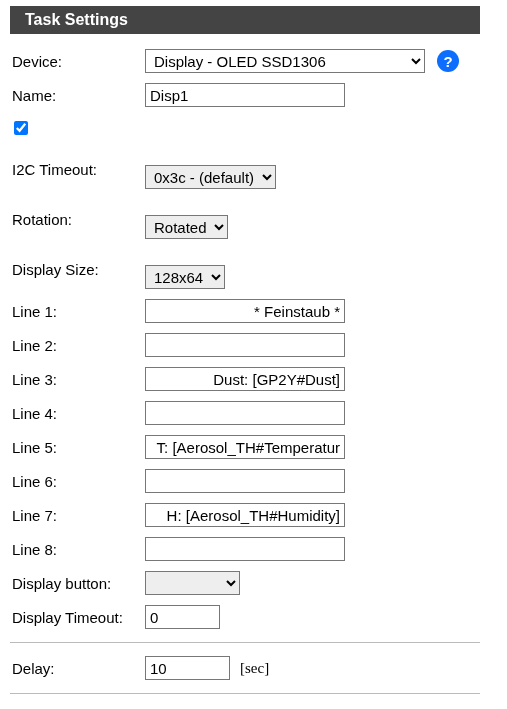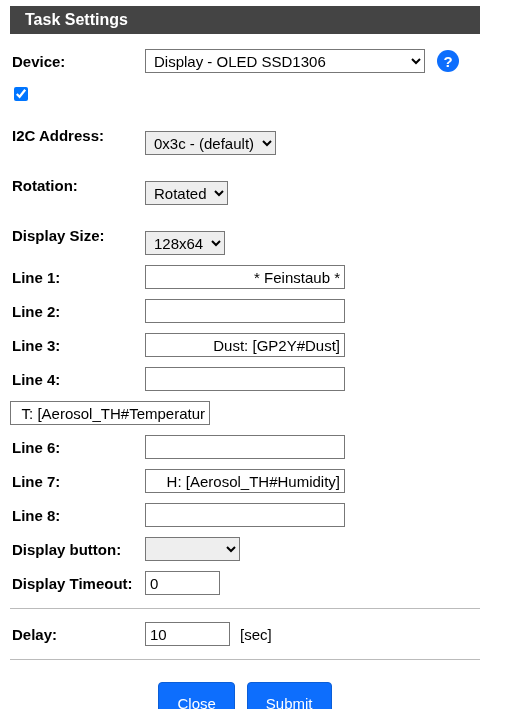--- a/index.html
+++ b/index.html
@@ -29,21 +29,20 @@
   .row {
     display: flex;
     align-items: center;
     padding: 5px 0;
     min-height: 32px;
   }
   .label {
     width: 135px;
     flex: 0 0 135px;
     padding-left: 2px;
-    font-weight: bold;
   }
   .control {
     flex: 1;
     display: flex;
     align-items: center;
     gap: 6px;
   }
   select, input[type="text"] {
     font-family: Arial, Helvetica, sans-serif;
     font-size: 15px;
@@ -90,20 +89,21 @@
     background: #0d6efd;
     color: #fff;
     border: 1px solid #0b5ed7;
     border-radius: 4px;
     padding: 12px 18px;
     font-size: 15px;
     cursor: pointer;
   }
   .unit {
     padding-left: 4px;
+    font-family: Liberation Serif, serif;
   }
   input[type="checkbox"]{
     width:14px;height:14px;
   }
   .sel-disp-btn{ width:95px;}
 </style>
 </head>
 <body>
 
 <div class="panel">
@@ -114,29 +114,35 @@
     <div class="row">
       <div class="label">Device:</div>
       <div class="control">
         <select class="sel-device">
           <option>Display - OLED SSD1306</option>
         </select>
         <span class="help-icon">?</span>
       </div>
     </div>
 
+    <div class="row">
+      <div class="label">Name:</div>
+      <div class="control">
+        <input type="text" class="inp-name" value="Disp1" style="">
+      </div>
+    </div>
 
     <div class="row">
       <div class="control">
         <input type="checkbox" checked="" style="">
       </div>
     </div>
 
     <div class="row">
-      <div class="label">I2C Address:</div>
+      <div class="label">I2C Timeout:</div>
       <div class="control">
         <select class="sel-small">
           <option>0x3c - (default)</option>
         </select>
       </div>
     </div>
 
     <div class="row">
       <div class="label">Rotation:</div>
       <div class="control">
@@ -173,20 +179,21 @@
           <input type="text" class="inp-line" value="Dust: [GP2Y#Dust]" style="">
         </div>
     </div>
     <div class="row">
       <div class="label">Line 4:</div>
       <div class="control">
           <input type="text" class="inp-line" value="" style="">
         </div>
     </div>
     <div class="row">
+      <div class="label">Line 5:</div>
       <div class="control">
           <input type="text" class="inp-line" value="T: [Aerosol_TH#Temperatur" style="">
         </div>
     </div>
     <div class="row">
       <div class="label">Line 6:</div>
       <div class="control">
           <input type="text" class="inp-line" value="" style="">
         </div>
     </div>

